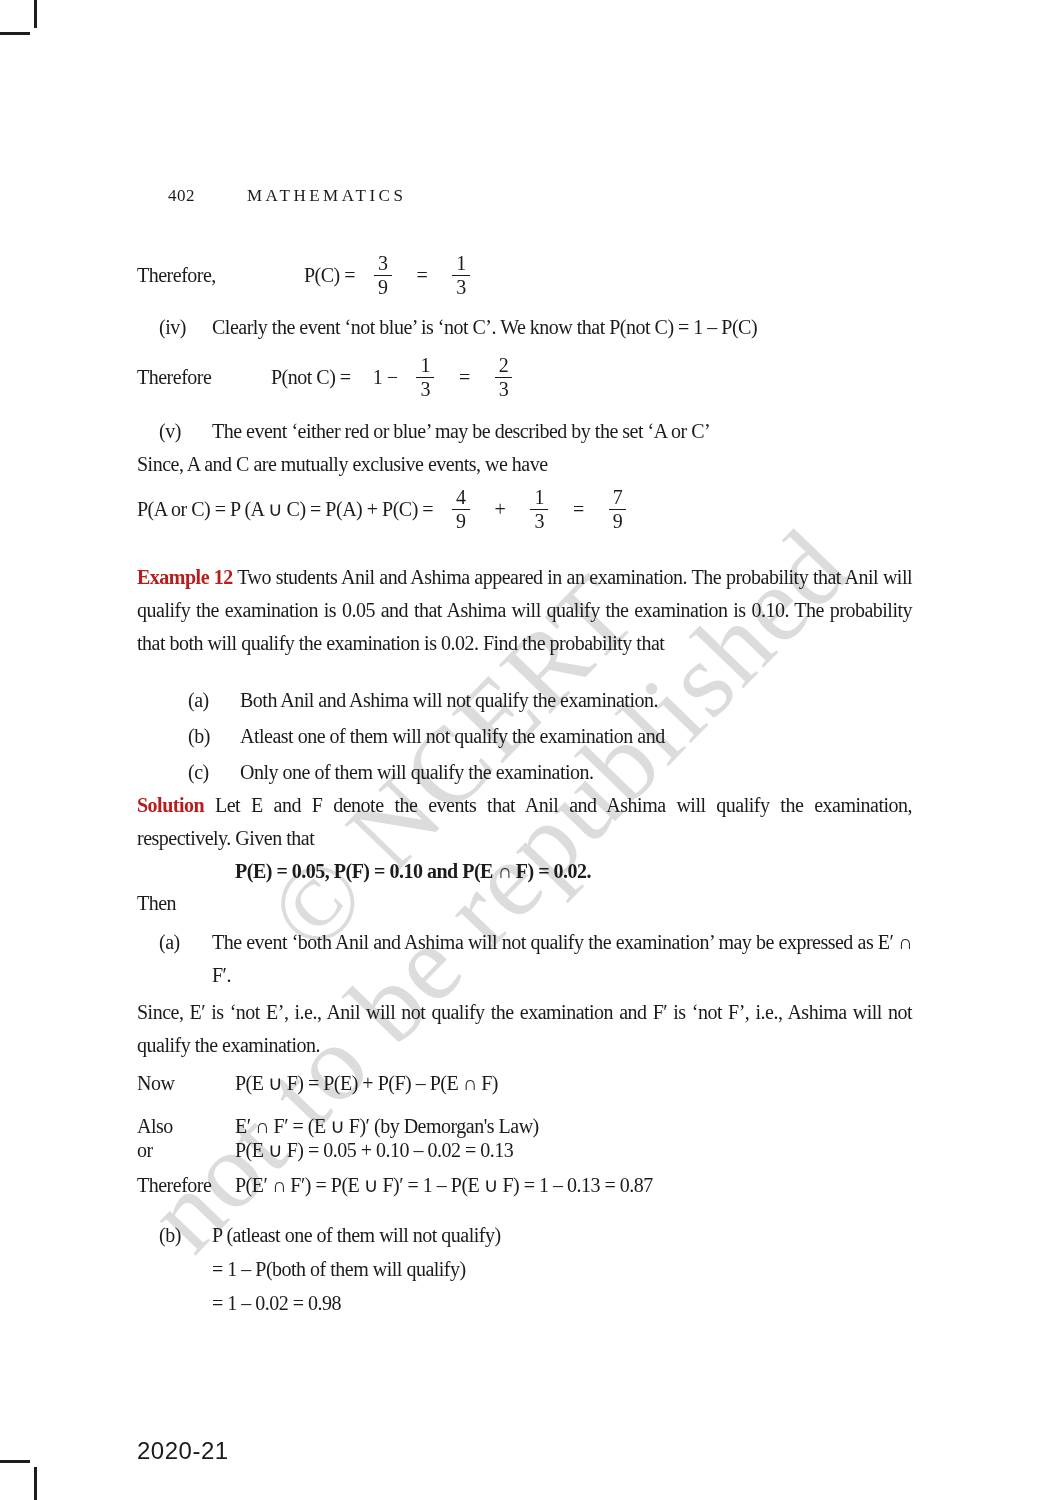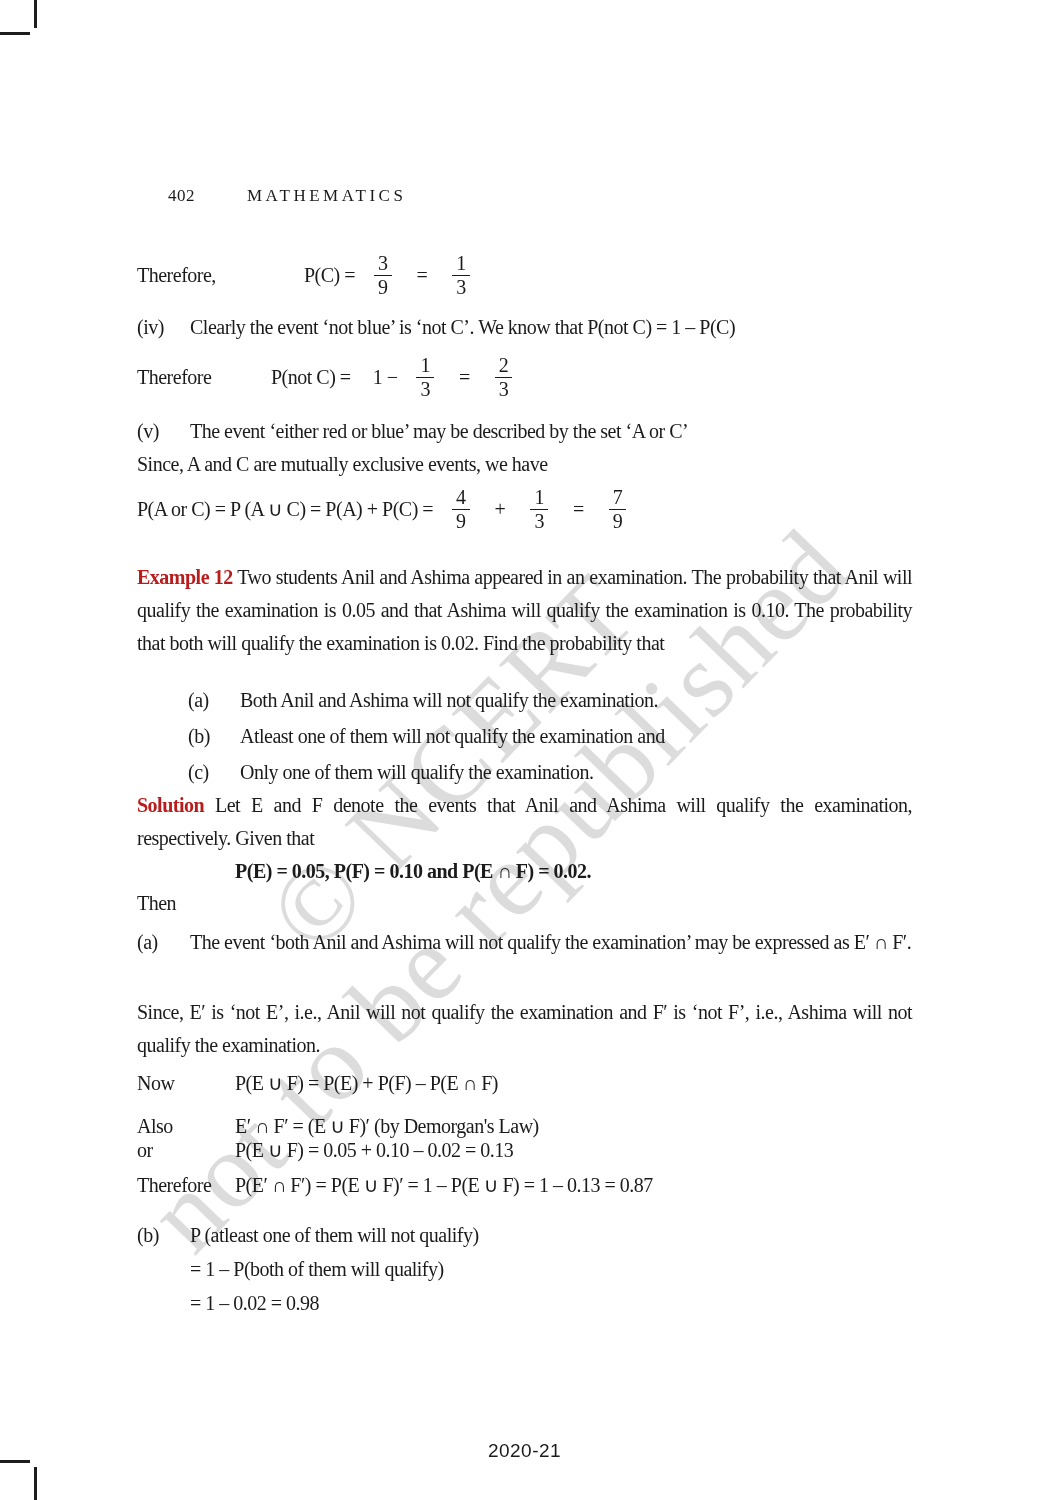--- a/index.html
+++ b/index.html
@@ -40,33 +40,33 @@
   .eqrow .eq-label{flex:0 0 auto;}
   .frac{
     display:inline-flex;flex-direction:column;align-items:center;
     line-height:1.15;margin:0 3px;text-align:center;
   }
   .frac .num,.frac .den{padding:0 4px;}
   .frac .den{border-top:1.6px solid #1b1b1b;}
   .op{margin:0 6px;}
   .centered{justify-content:flex-start;}
   .marker-row{display:flex;}
-  .marker-row .marker{flex:0 0 53px;}
+  .marker-row .marker{flex:0 0 53px;margin-left:22px;}
   .marker-row .mtext{flex:1 1 auto;}
   .choice-row{display:flex;margin-left:51px;}
   .choice-row .marker{flex:0 0 52px;}
   .label-row{display:flex;}
   .label-row .rlabel{flex:0 0 98px;}
   .accent{color:#b91c1c;font-weight:bold;}
   .indent98{margin-left:98px;font-weight:bold;}
   .blines{line-height:34px;}
   .footer{
-    text-align:center;
+    text-align:left;
     font-family:"Liberation Sans", sans-serif;
-    font-size:19px;letter-spacing:0.5px;
+    font-size:24px;letter-spacing:0.5px;
   }
 </style>
 </head>
 <body>
 
 <div class="page">
 
   <div class="wm" id="wm1">© NCERT</div>
   <div class="wm" id="wm2">not to be republished</div>
 

